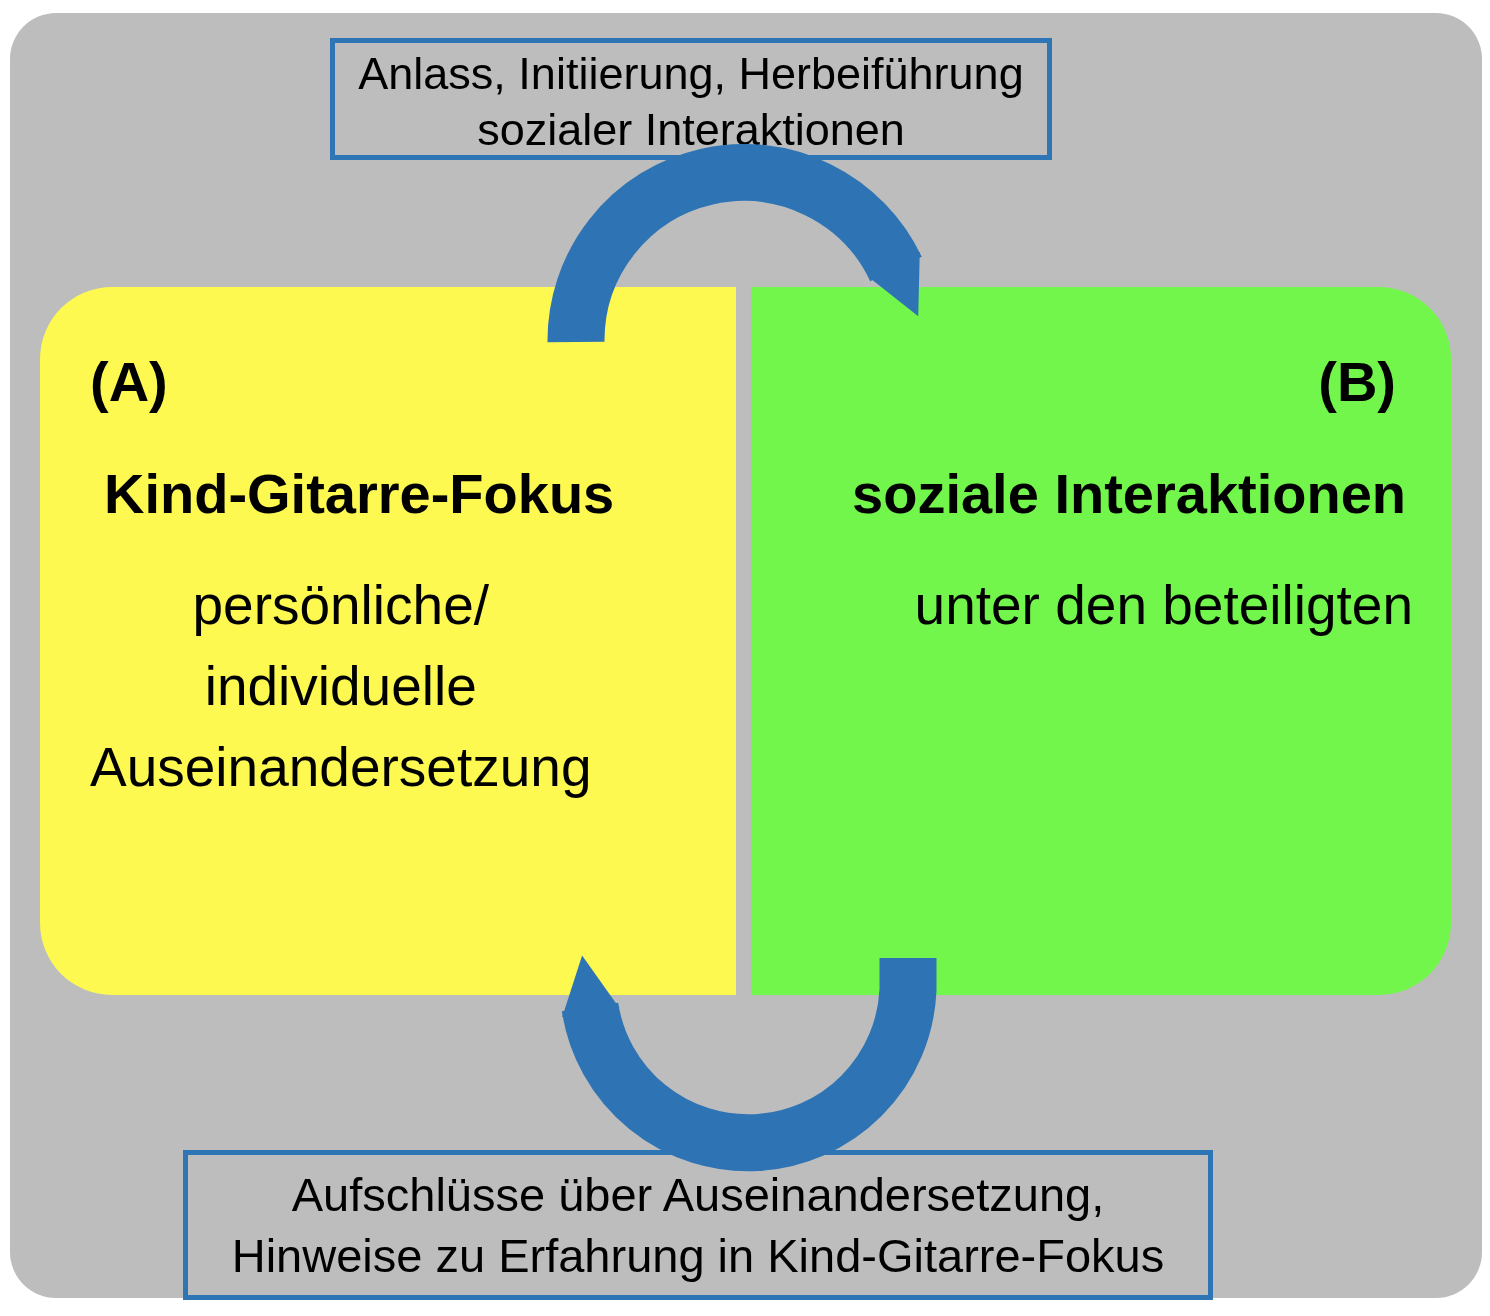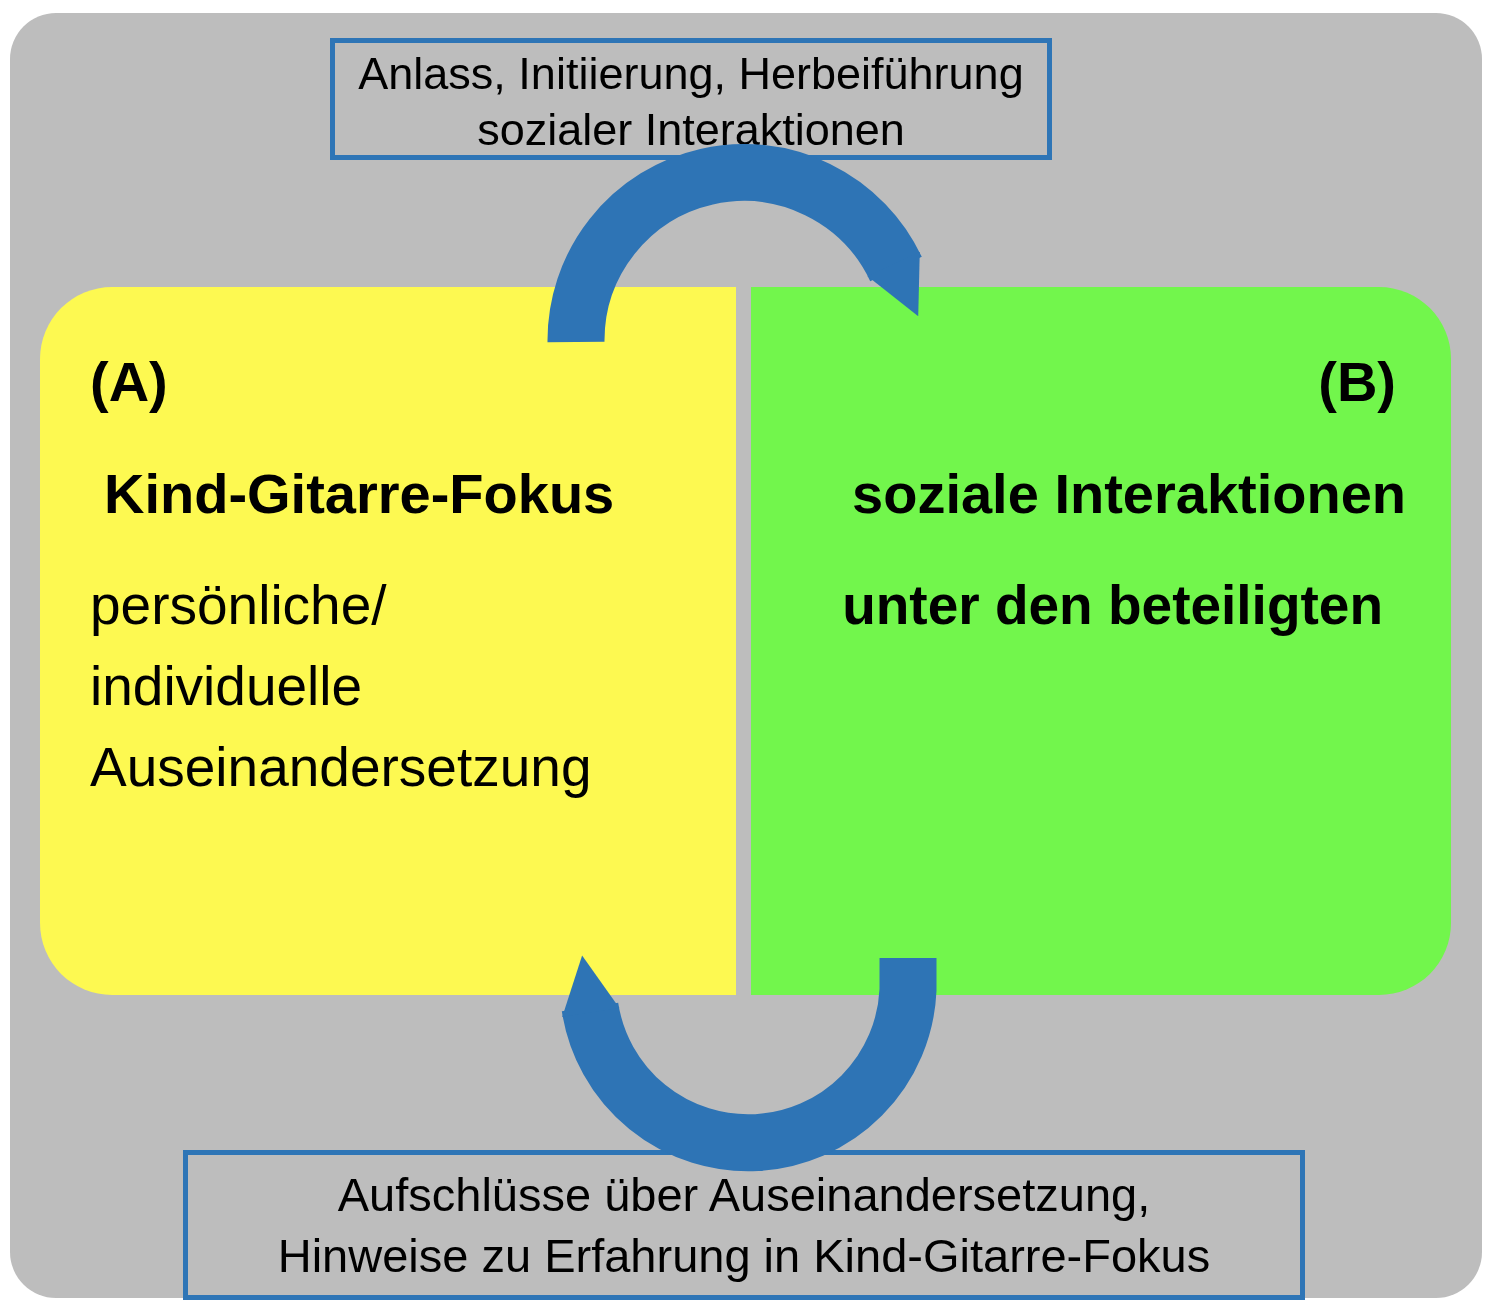--- a/index.html
+++ b/index.html
@@ -64,41 +64,41 @@
     white-space: nowrap;
   }
   .box-a .box-title { left: 64px; }
   .box-b .box-title { right: 45px; }
   .box-body {
     position: absolute;
     top: 278px;
     font-size: 55px;
     line-height: 81px;
   }
-  .box-a .box-body { left: 50px; text-align: left; }
-  .box-b .box-body { right: 68px; text-align: right; font-weight: bold; }
+  .box-a .box-body { left: 50px; text-align: center; }
+  .box-b .box-body { right: 38px; text-align: right; }
   .box-body span { display: block; white-space: nowrap; }
 
   .label-box {
     position: absolute;
     background: var(--gray);
     border: 5px solid var(--blue-border);
     text-align: center;
   }
   .label-top {
     left: 330px; top: 14px;
     width: 722px; height: 122px;
     font-size: 45px;
     line-height: 56px;
     padding-top: 3px;
     margin-top: 24px;
   }
   .label-bottom {
     left: 183px; top: 1150px;
-    width: 1122px; height: 150px;
+    width: 1030px; height: 150px;
     font-size: 47px;
     line-height: 61px;
     padding-top: 9px;
   }
   .label-box span { display: block; white-space: nowrap; }
 
   svg.arrows {
     position: absolute;
     left: 0; top: 0;
     pointer-events: none;

